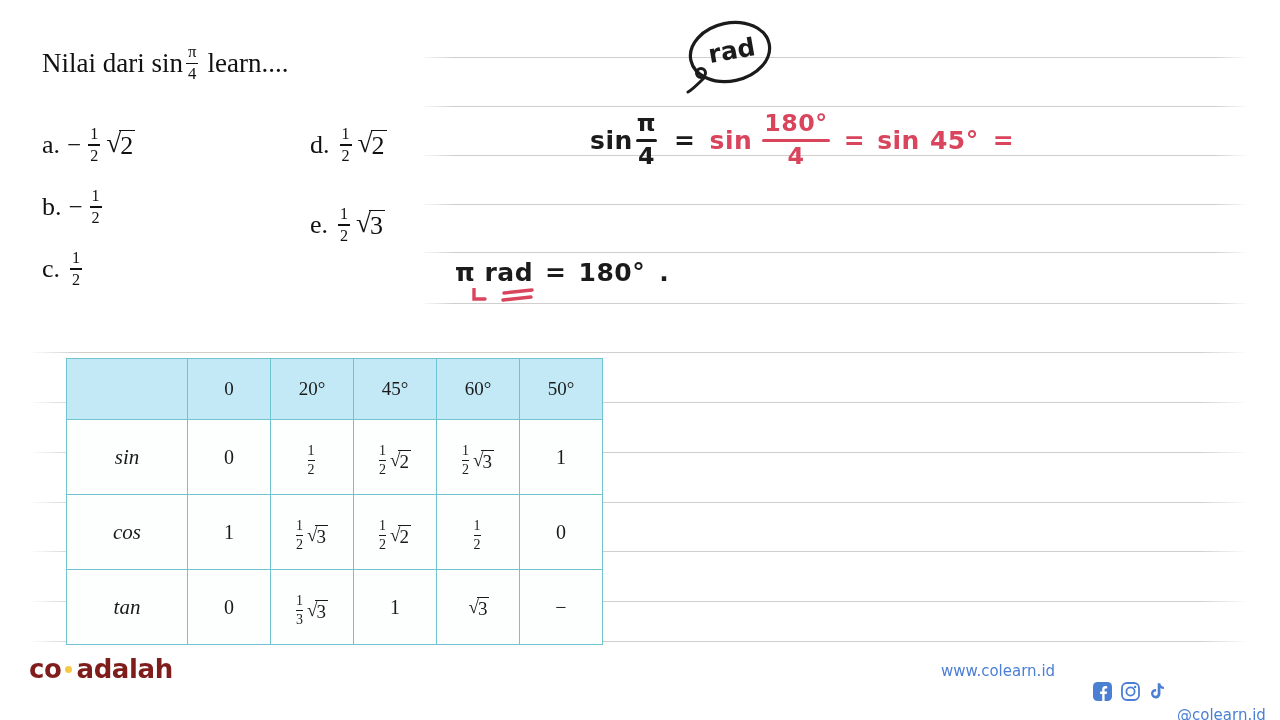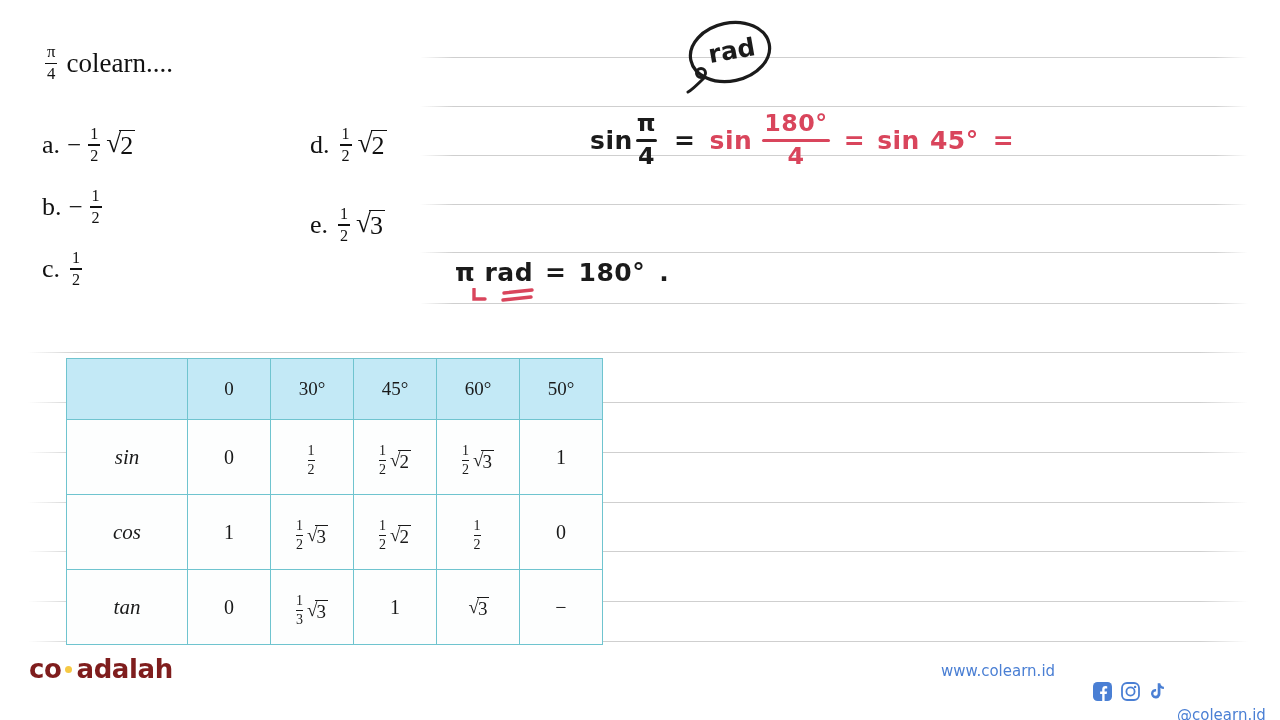--- a/index.html
+++ b/index.html
@@ -122,26 +122,27 @@
     <div class="rule" style="left: 28px; top: 402px; width: 1220px;"></div>
     <div class="rule" style="left: 28px; top: 452px; width: 1220px;"></div>
     <div class="rule" style="left: 28px; top: 502px; width: 1220px;"></div>
     <div class="rule" style="left: 28px; top: 551px; width: 1220px;"></div>
     <div class="rule" style="left: 28px; top: 601px; width: 1220px;"></div>
     <div class="rule" style="left: 28px; top: 641px; width: 1220px;"></div>
   </div>
 
 <div id="question">
   <div class="qrow">
+    <span>Nilai dari sin</span>
     <span class="frac">
       <span class="num">π</span>
       <span class="bar"></span>
       <span class="den">4</span>
     </span>
-    <span style="margin-left:6px">colearn....</span>
+    <span style="margin-left:6px">learn....</span>
   </div>
 </div>
 
 <div id="options">
 
   <div class="opt" style="left:0px;top:8px;">
     <span class="lbl">a.</span>
     <span class="minus">−</span>
     <span class="frac">
       <span class="num">1</span>
@@ -242,21 +243,21 @@
     <path d="M34 5 L62 2" stroke="#d9455c" stroke-width="3.4" stroke-linecap="round"></path>
     <path d="M33 12 L61 9" stroke="#d9455c" stroke-width="3.4" stroke-linecap="round"></path>
   </svg>
 </div>
 
 <table id="trig-table">
   <tbody>
     <tr class="head">
       <td class="rowlab"></td>
       <td class="datacell">0</td>
-      <td class="datacell">30°</td>
+      <td class="datacell">20°</td>
       <td class="datacell">45°</td>
       <td class="datacell">60°</td>
       <td class="datacell">50°</td>
     </tr>
 
     <tr>
       <td class="rowlab">sin</td>
       <td class="datacell"><span class="cellwrap">0</span></td>
       <td class="datacell"><span class="cellwrap">
             <span class="cellfrac">

